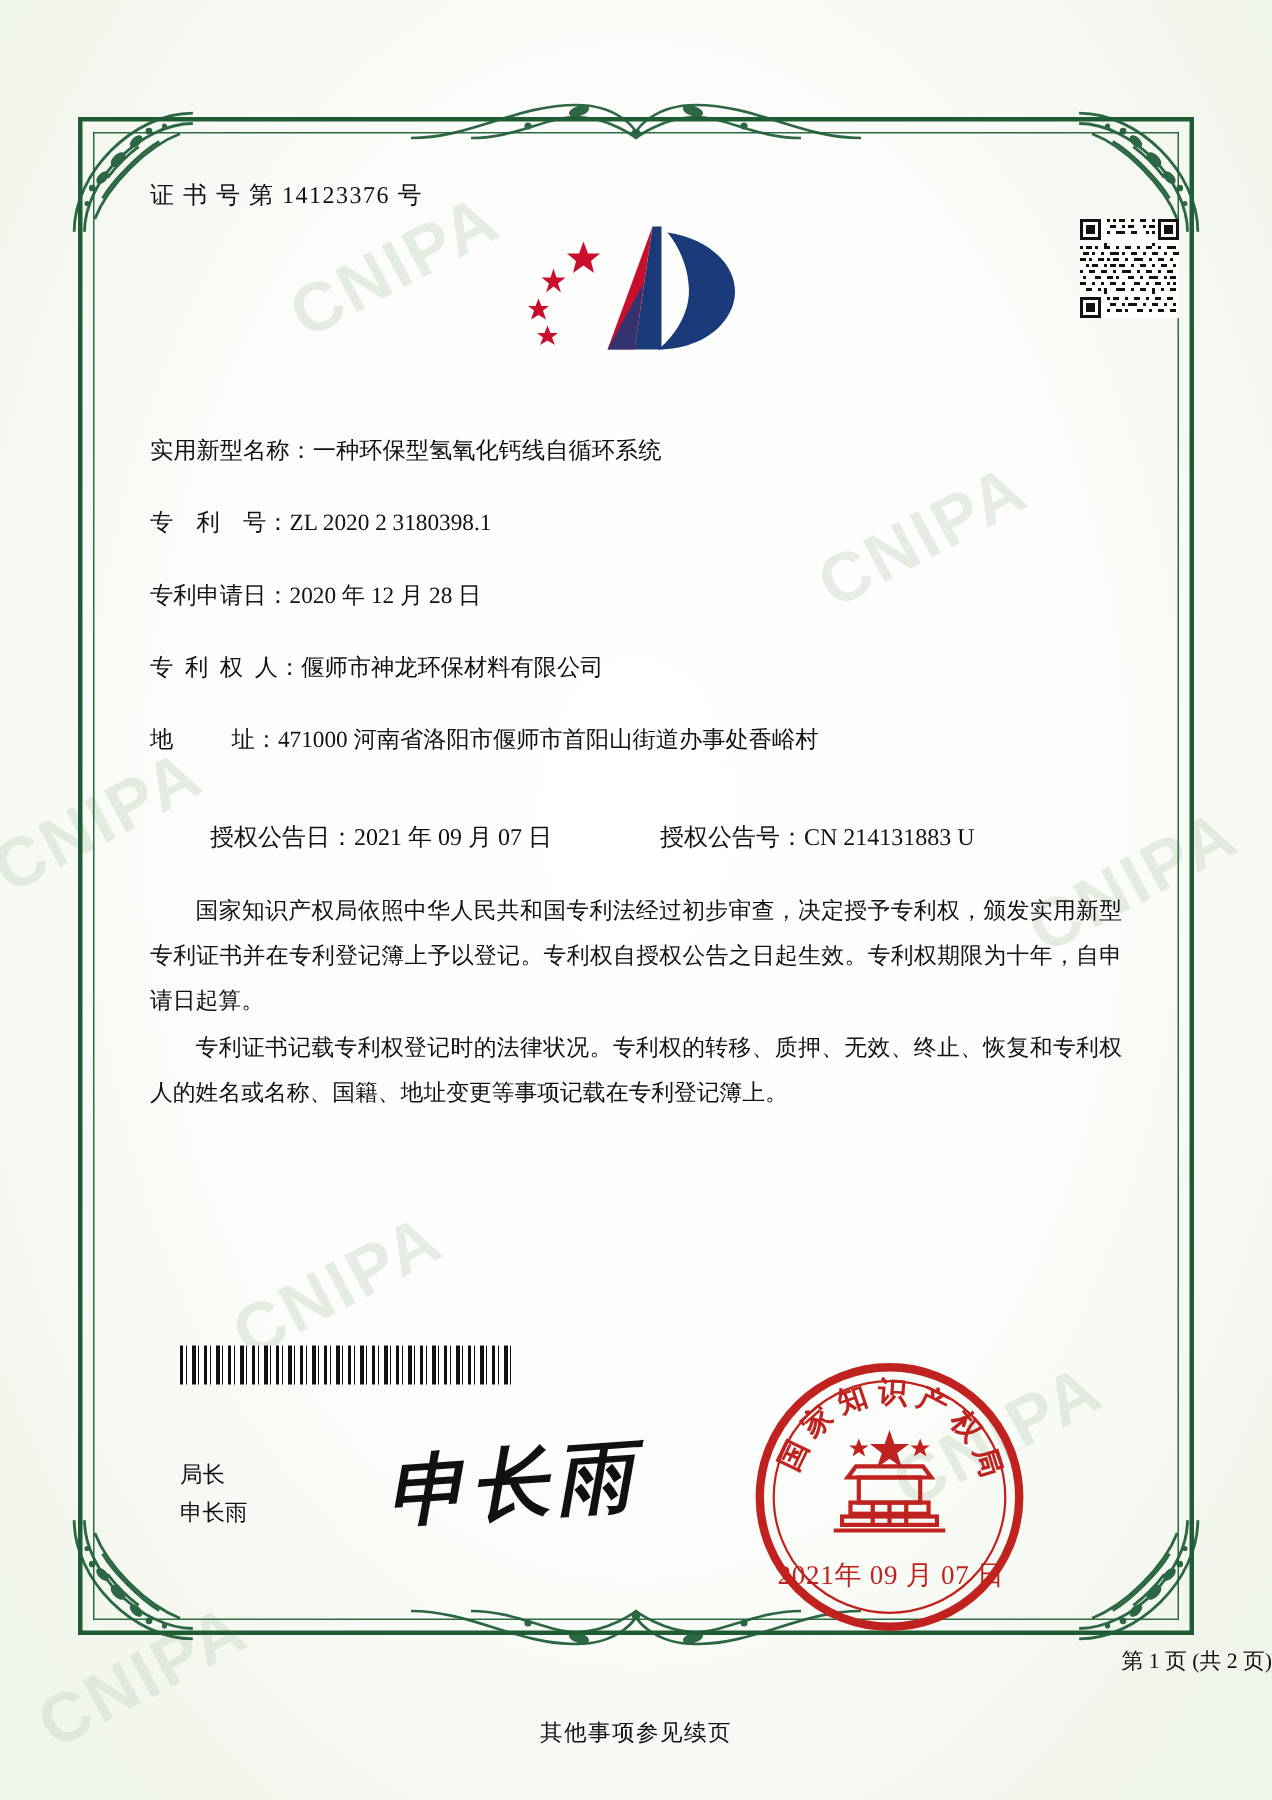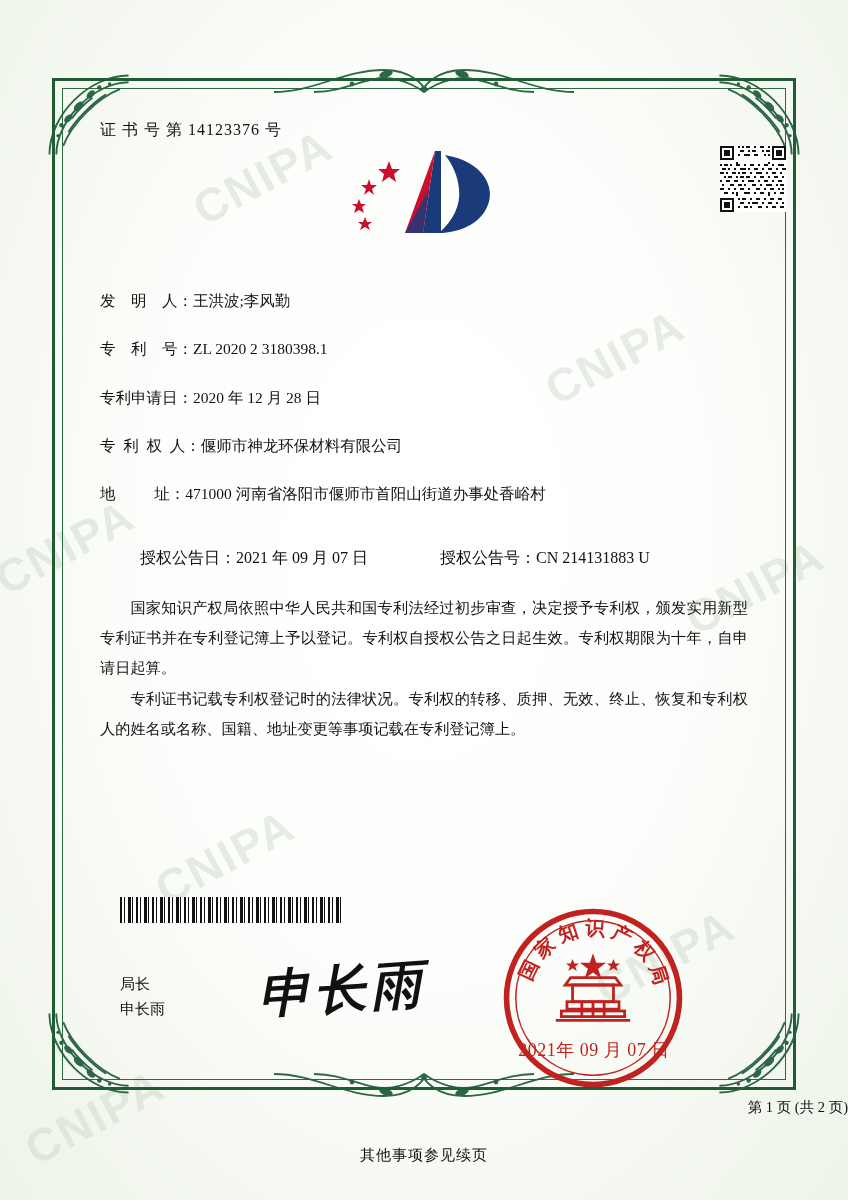--- a/index.html
+++ b/index.html
@@ -403,22 +403,22 @@
           <polygon points="30,30 32,36 38,36 33,40 35,46 30,42 25,46 27,40 22,36 28,36"></polygon>
           <polygon points="20,50 22,55 27,55 23,58 25,64 20,61 15,64 17,58 13,55 18,55"></polygon>
           <polygon points="26,68 28,73 33,73 29,76 31,81 26,78 21,81 23,76 19,73 24,73"></polygon>
         </g>
       </svg>
     </div>
 
 
     <div class="fields">
       <div class="field">
-        <span class="lbl">发    明    人：</span>
-        <span class="val">王洪波;李风勤</span>
+        <span class="lbl">实用新型名称：</span>
+        <span class="val">一种环保型氢氧化钙线自循环系统</span>
       </div>
       <div class="field">
         <span class="lbl">专    利    号：</span>
         <span class="val">ZL 2020 2 3180398.1</span>
       </div>
       <div class="field">
         <span class="lbl">专利申请日：</span>
         <span class="val">2020 年 12 月 28 日</span>
       </div>
       <div class="field">

